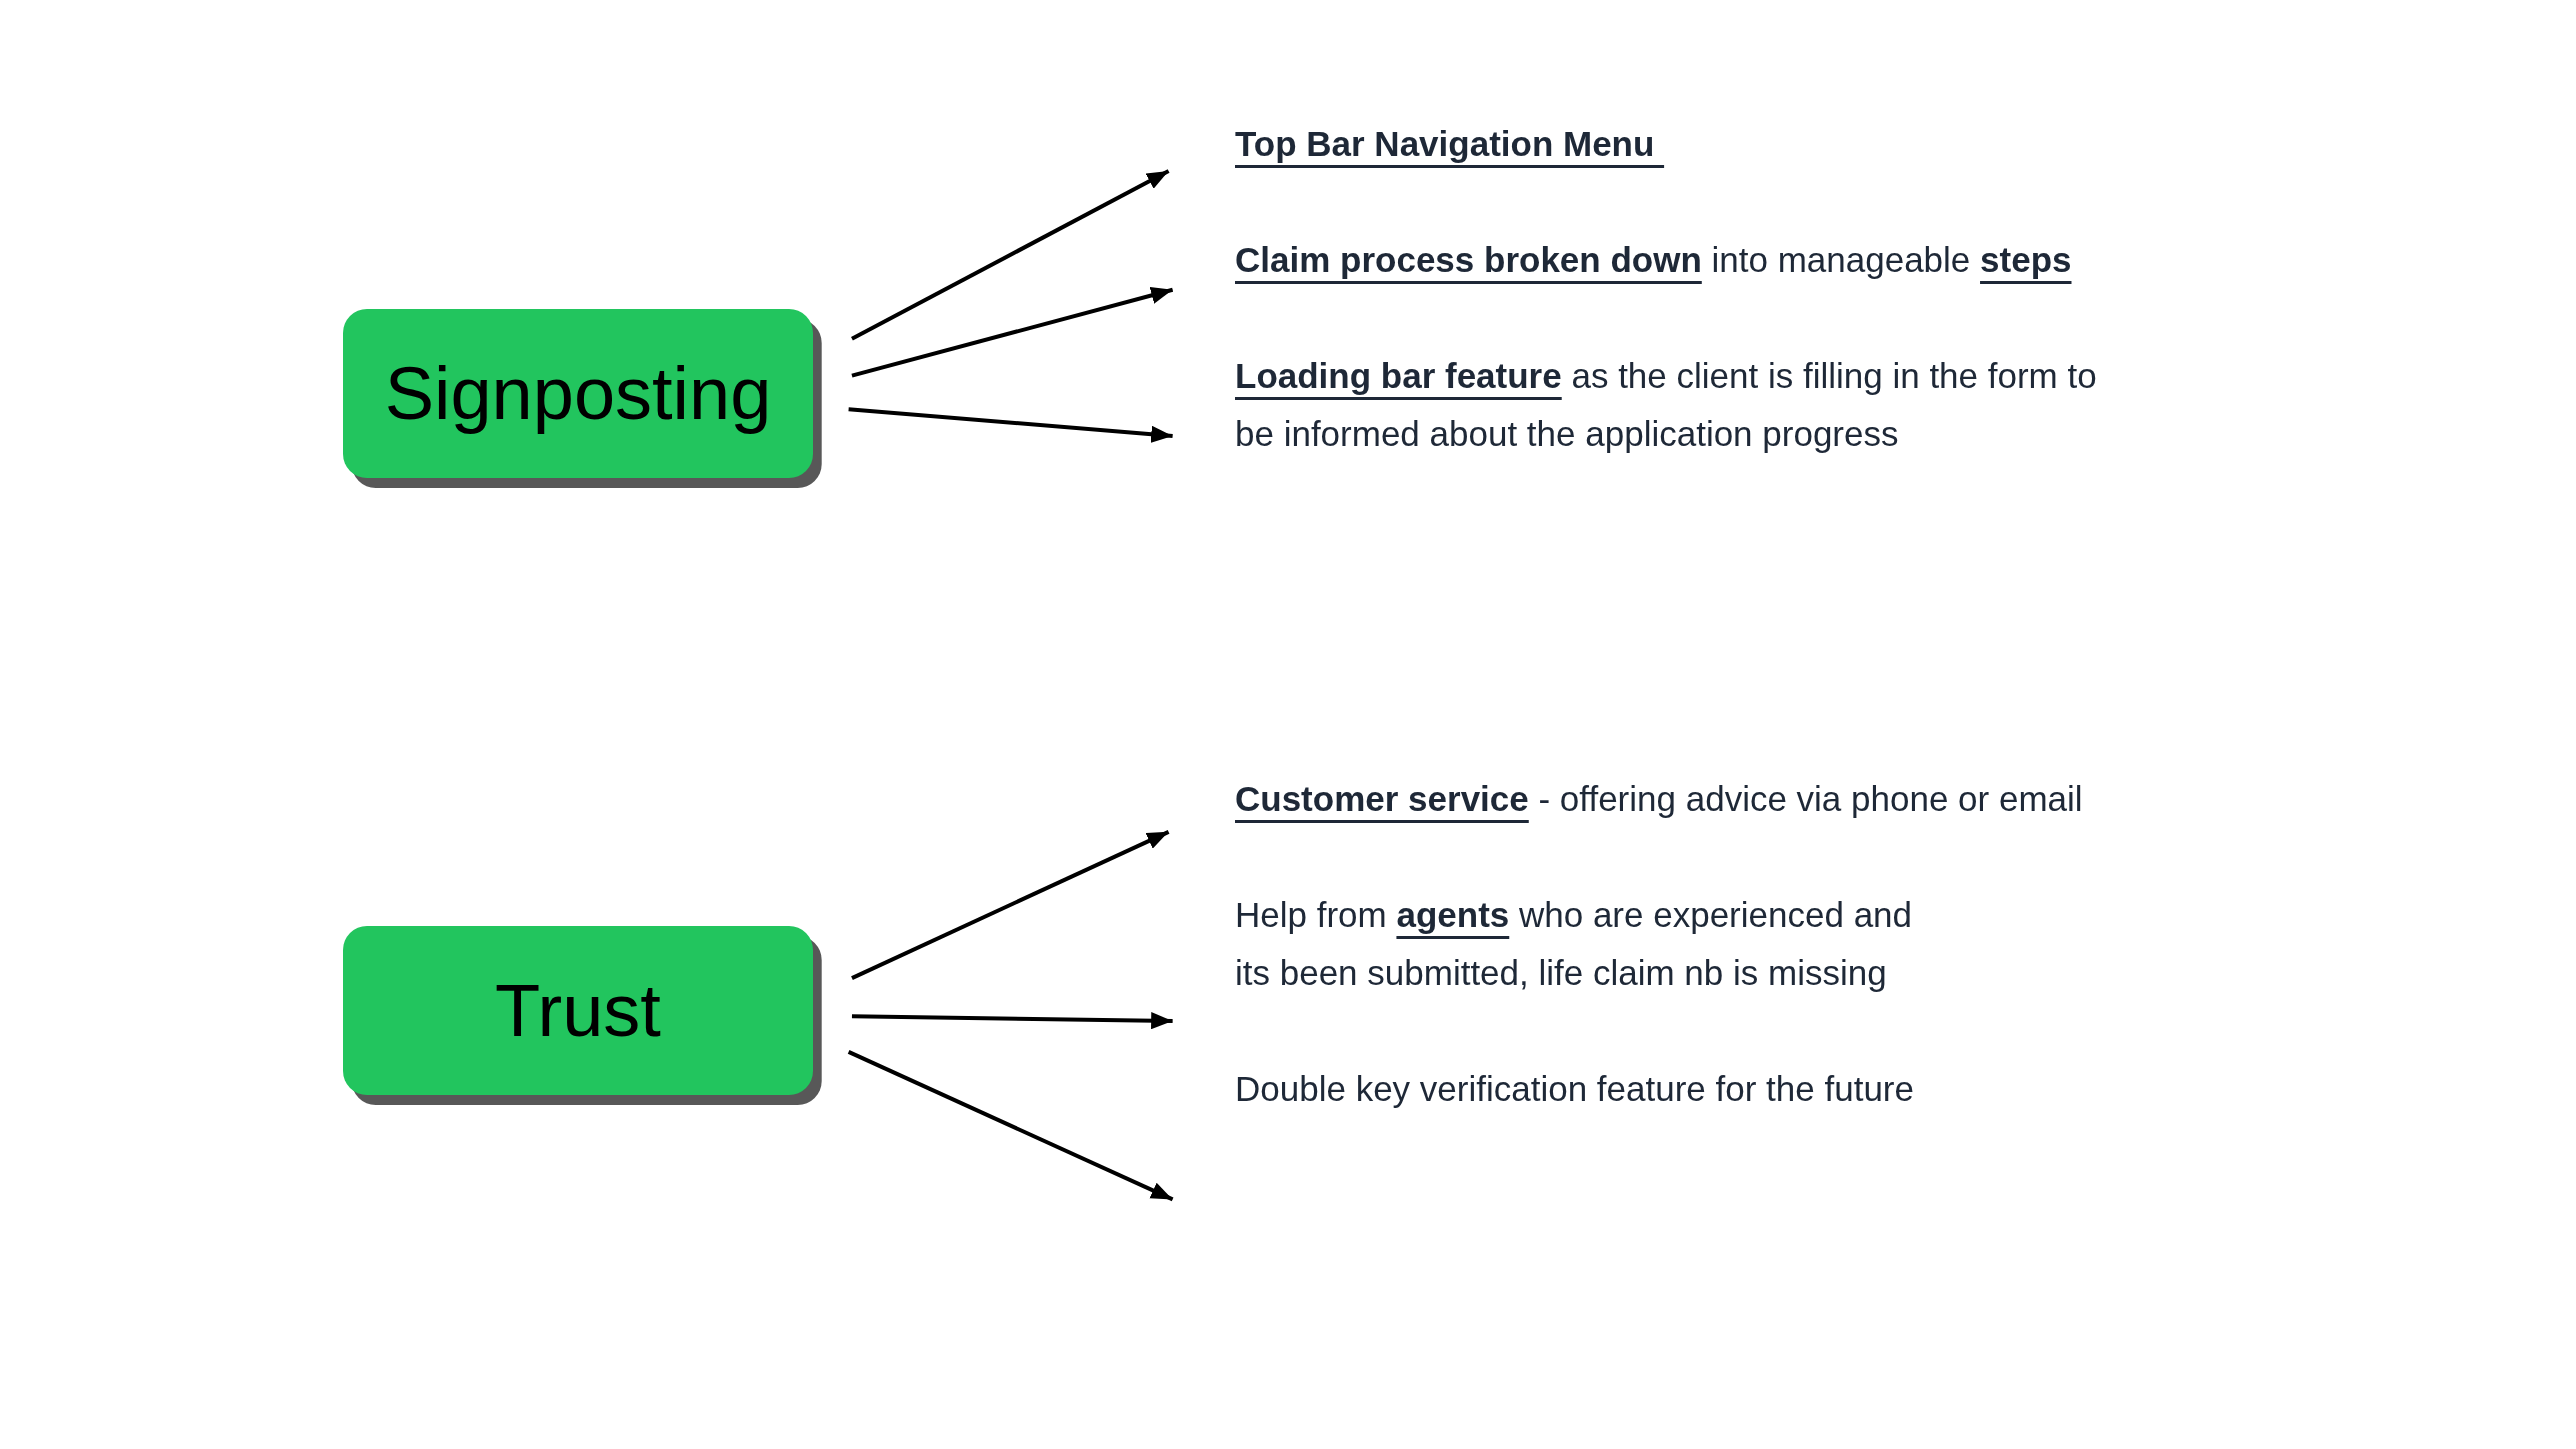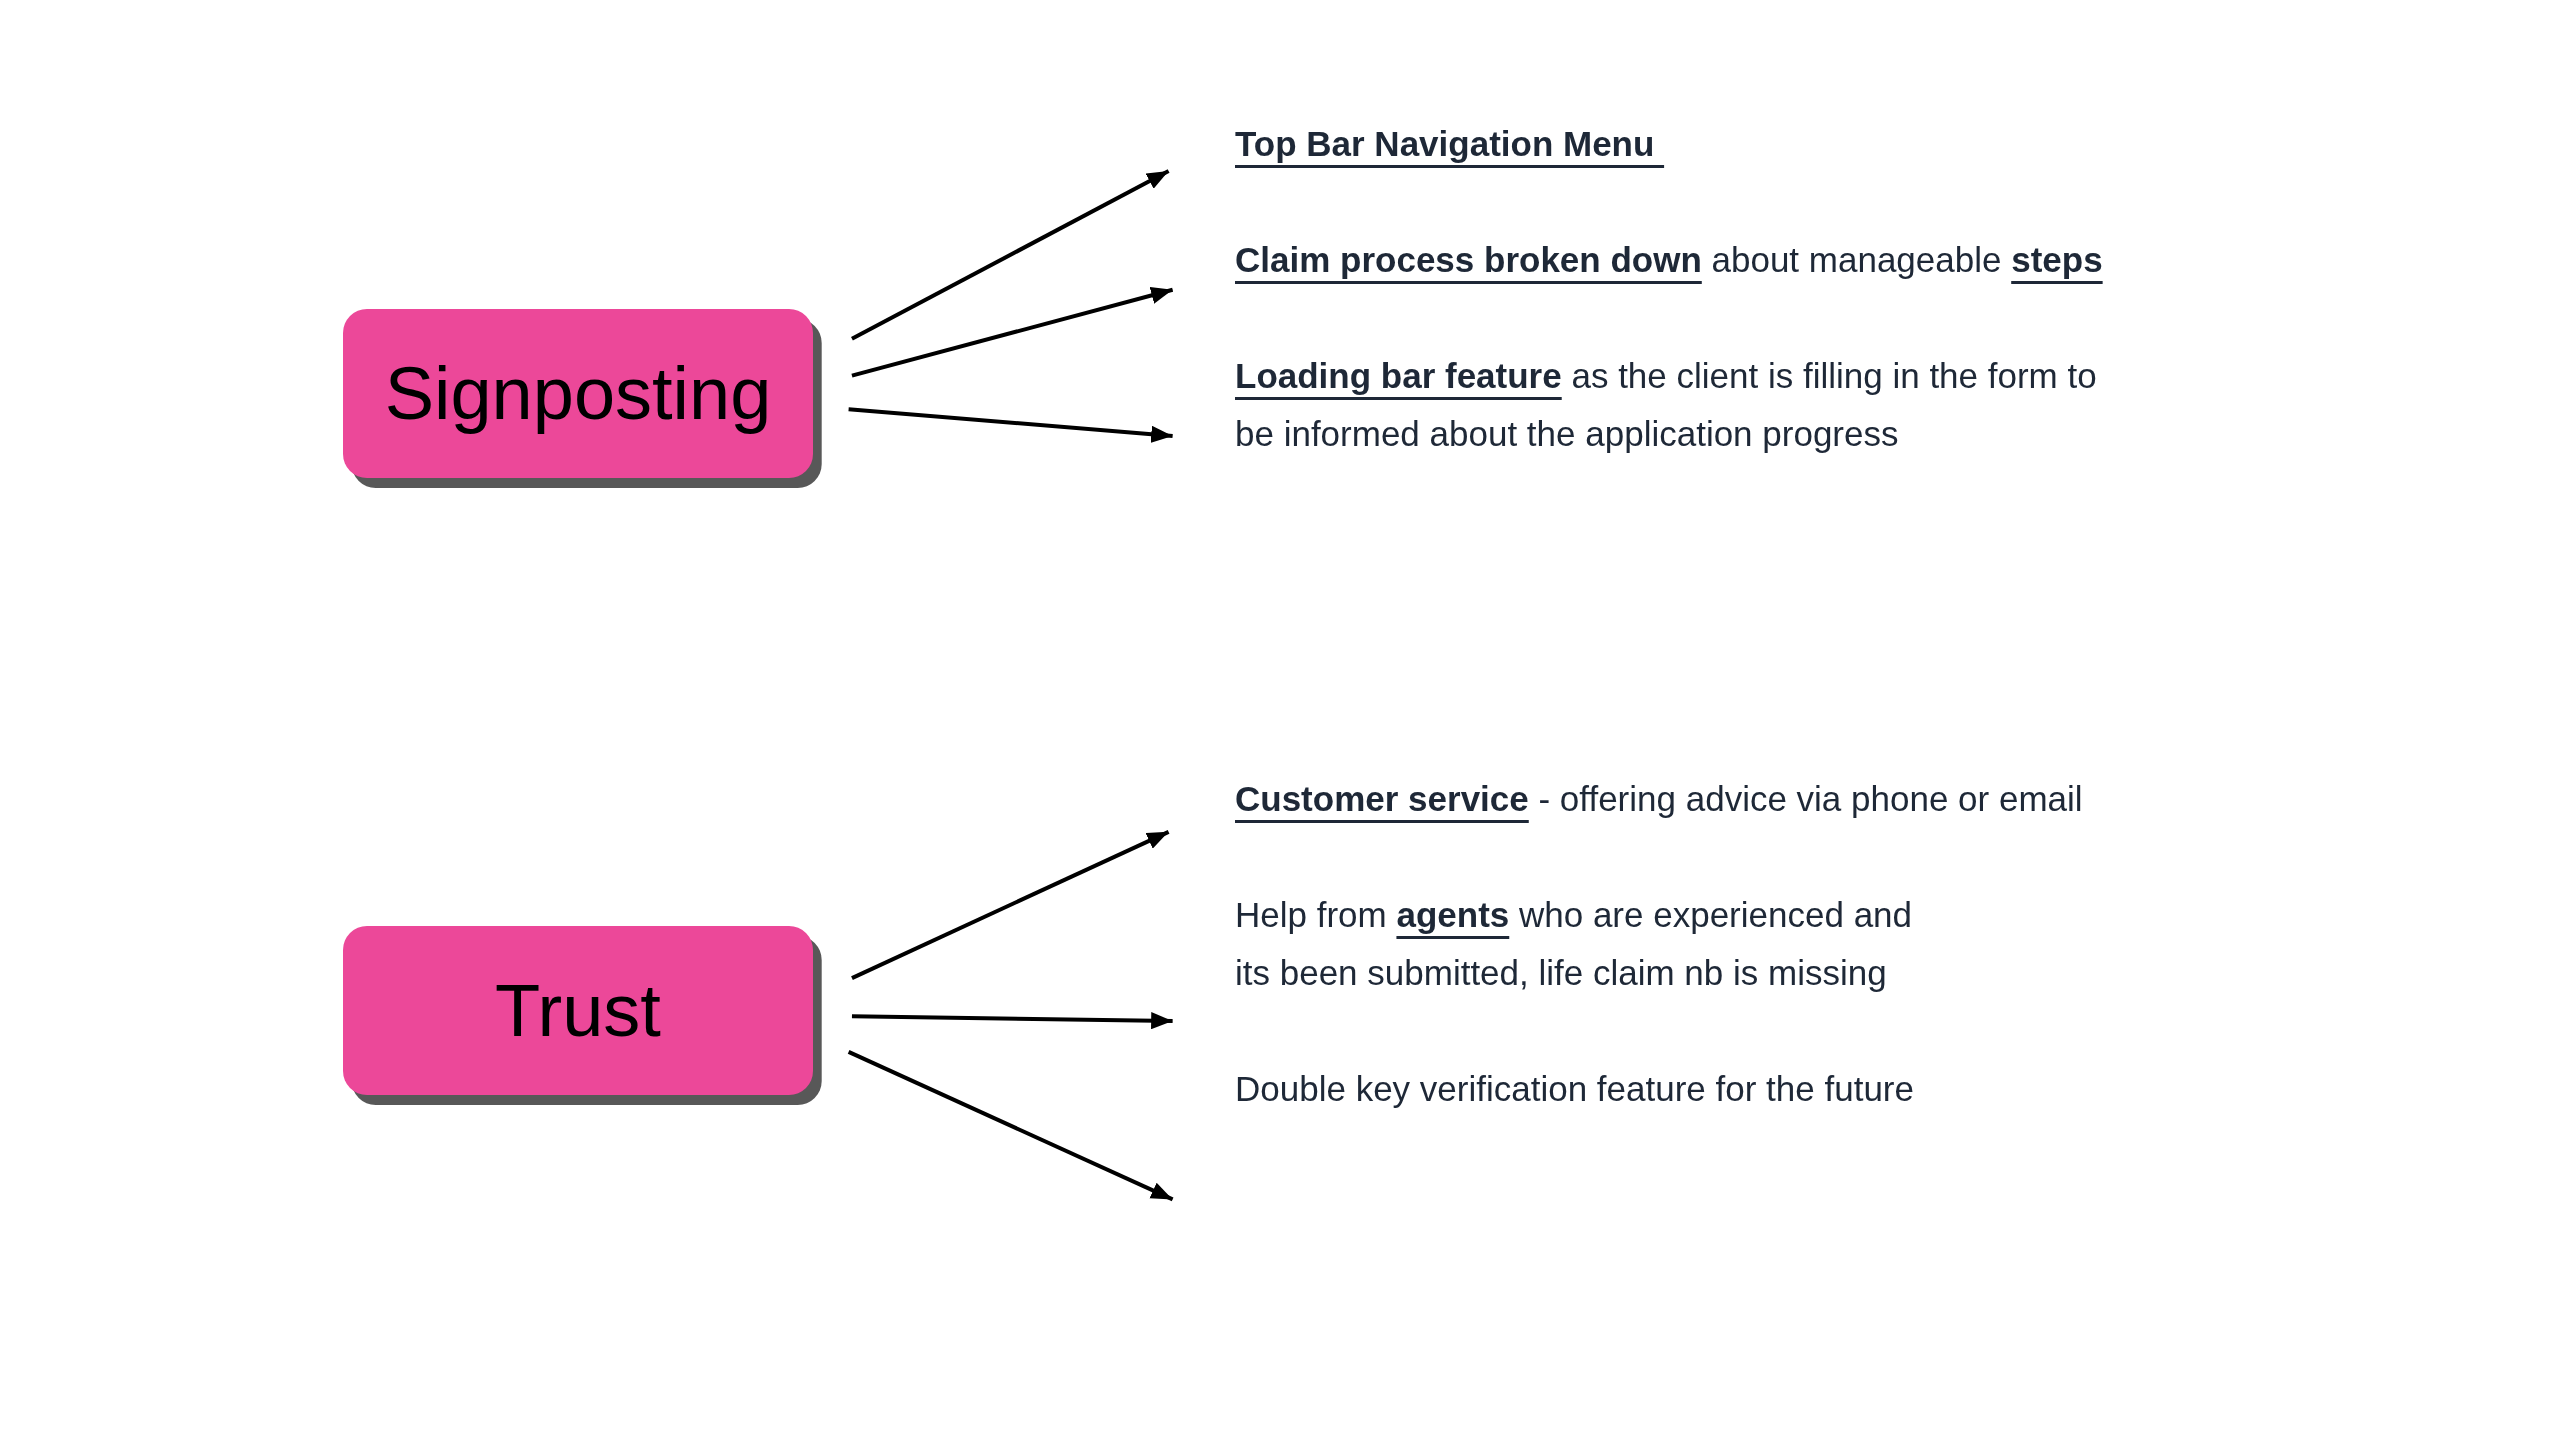--- a/index.html
+++ b/index.html
@@ -14,21 +14,21 @@
   .stage {
     position: relative;
     width: 2576px;
     height: 1449px;
   }
   .node-box {
     position: absolute;
     left: 343px;
     width: 470px;
     height: 169px;
-    background: #ec4899;
+    background: #22c55e;
     border-radius: 24px;
     box-shadow: 8.7px 10px 0 #585858;
     display: flex;
     align-items: center;
     justify-content: center;
   }
   .node-box .label {
     font-size: 74px;
     font-weight: 400;
     color: #000000;
@@ -98,21 +98,21 @@
 
   <div class="node-box" id="box-trust">
     <span class="label">Trust</span>
   </div>
 
   <div class="notes-col" id="notes-signposting">
       <div class="note-item">
         <div class="note-line"><span class="b u">Top Bar Navigation Menu&nbsp;</span></div>
       </div>
       <div class="note-item">
-        <div class="note-line"><span class="b u">Claim process broken down</span><span> about manageable </span><span class="b u">steps</span></div>
+        <div class="note-line"><span class="b u">Claim process broken down</span><span> into manageable </span><span class="b u">steps</span></div>
       </div>
       <div class="note-item">
         <div class="note-line"><span class="b u">Loading bar feature</span><span> as the client is filling in the form to</span></div>
         <div class="note-line"><span>be informed about the application progress</span></div>
       </div>
     </div>
 
   <div class="notes-col" id="notes-trust">
       <div class="note-item">
         <div class="note-line"><span class="b u">Customer service</span><span> - offering advice via phone or email</span></div>

